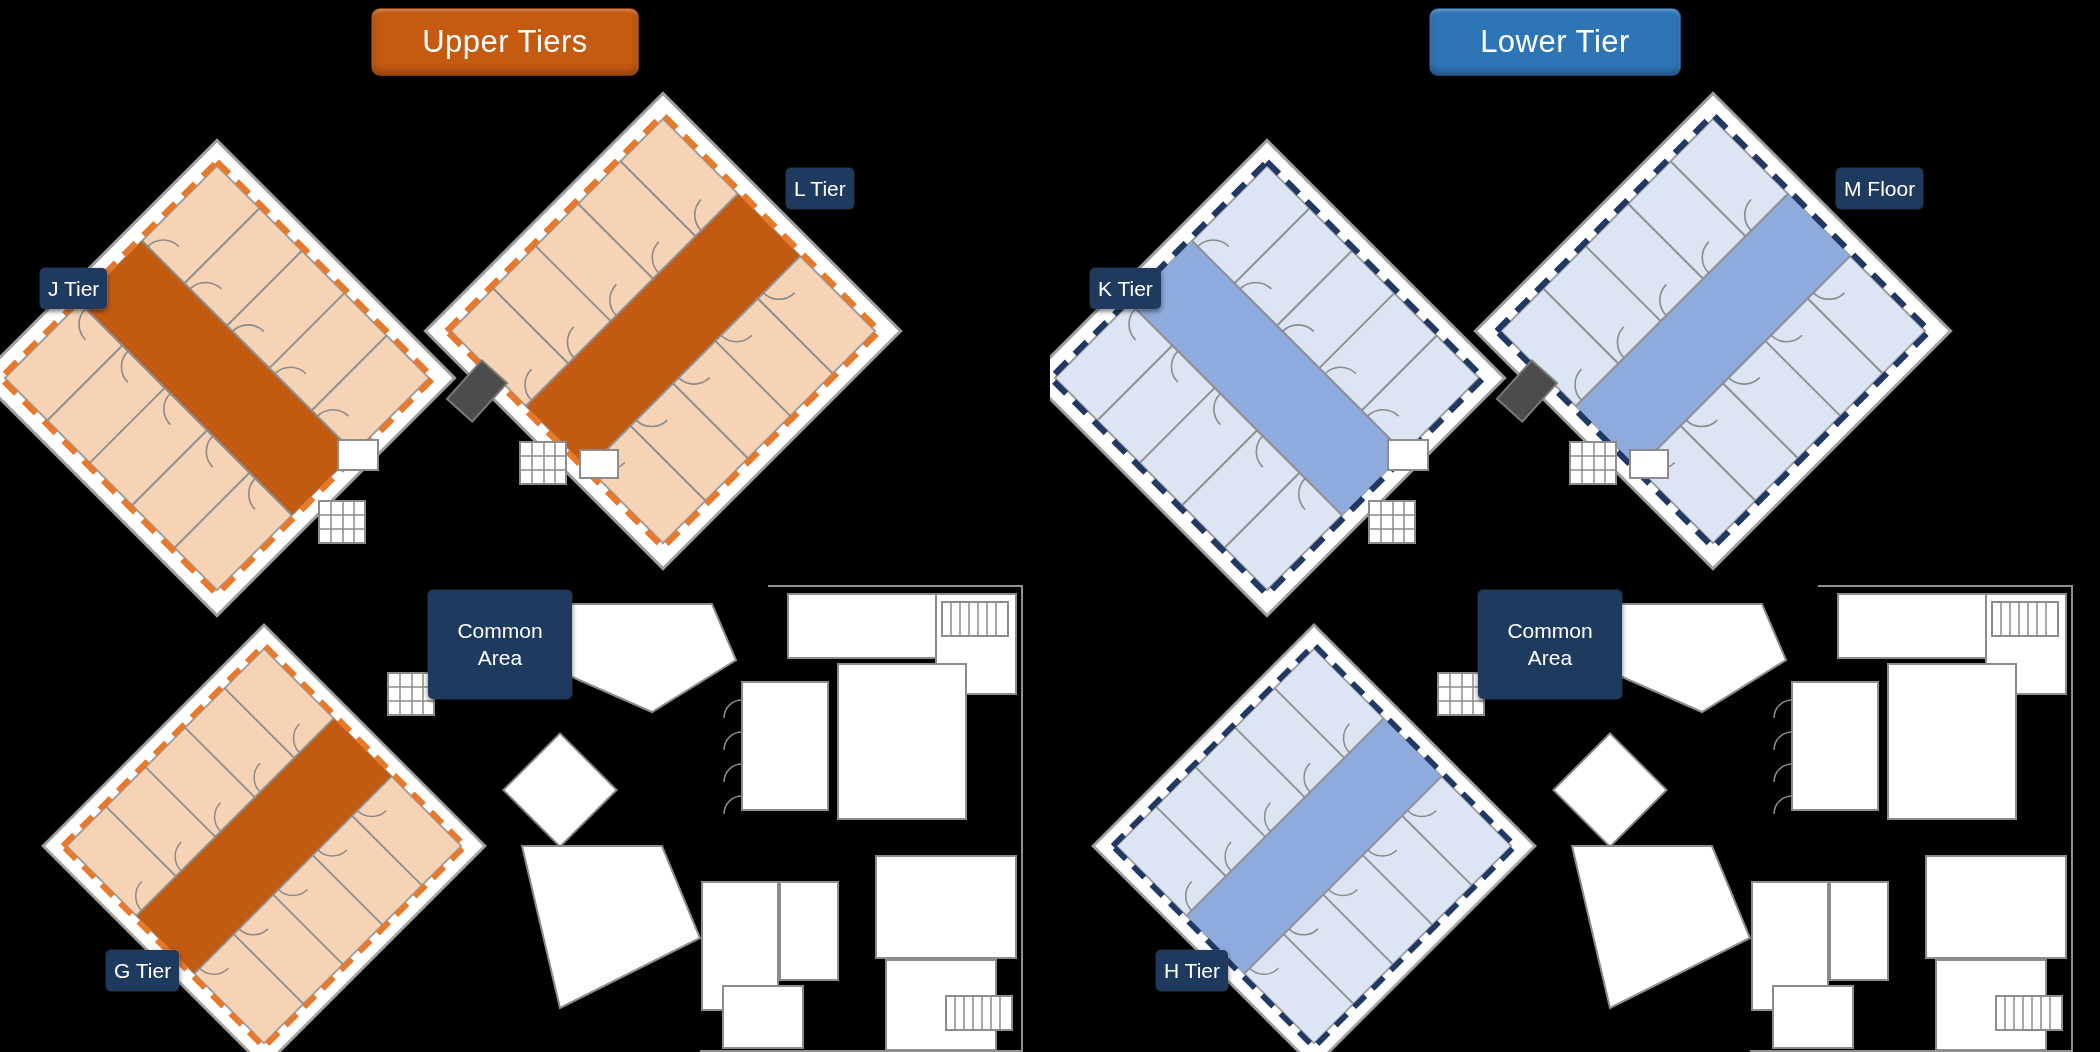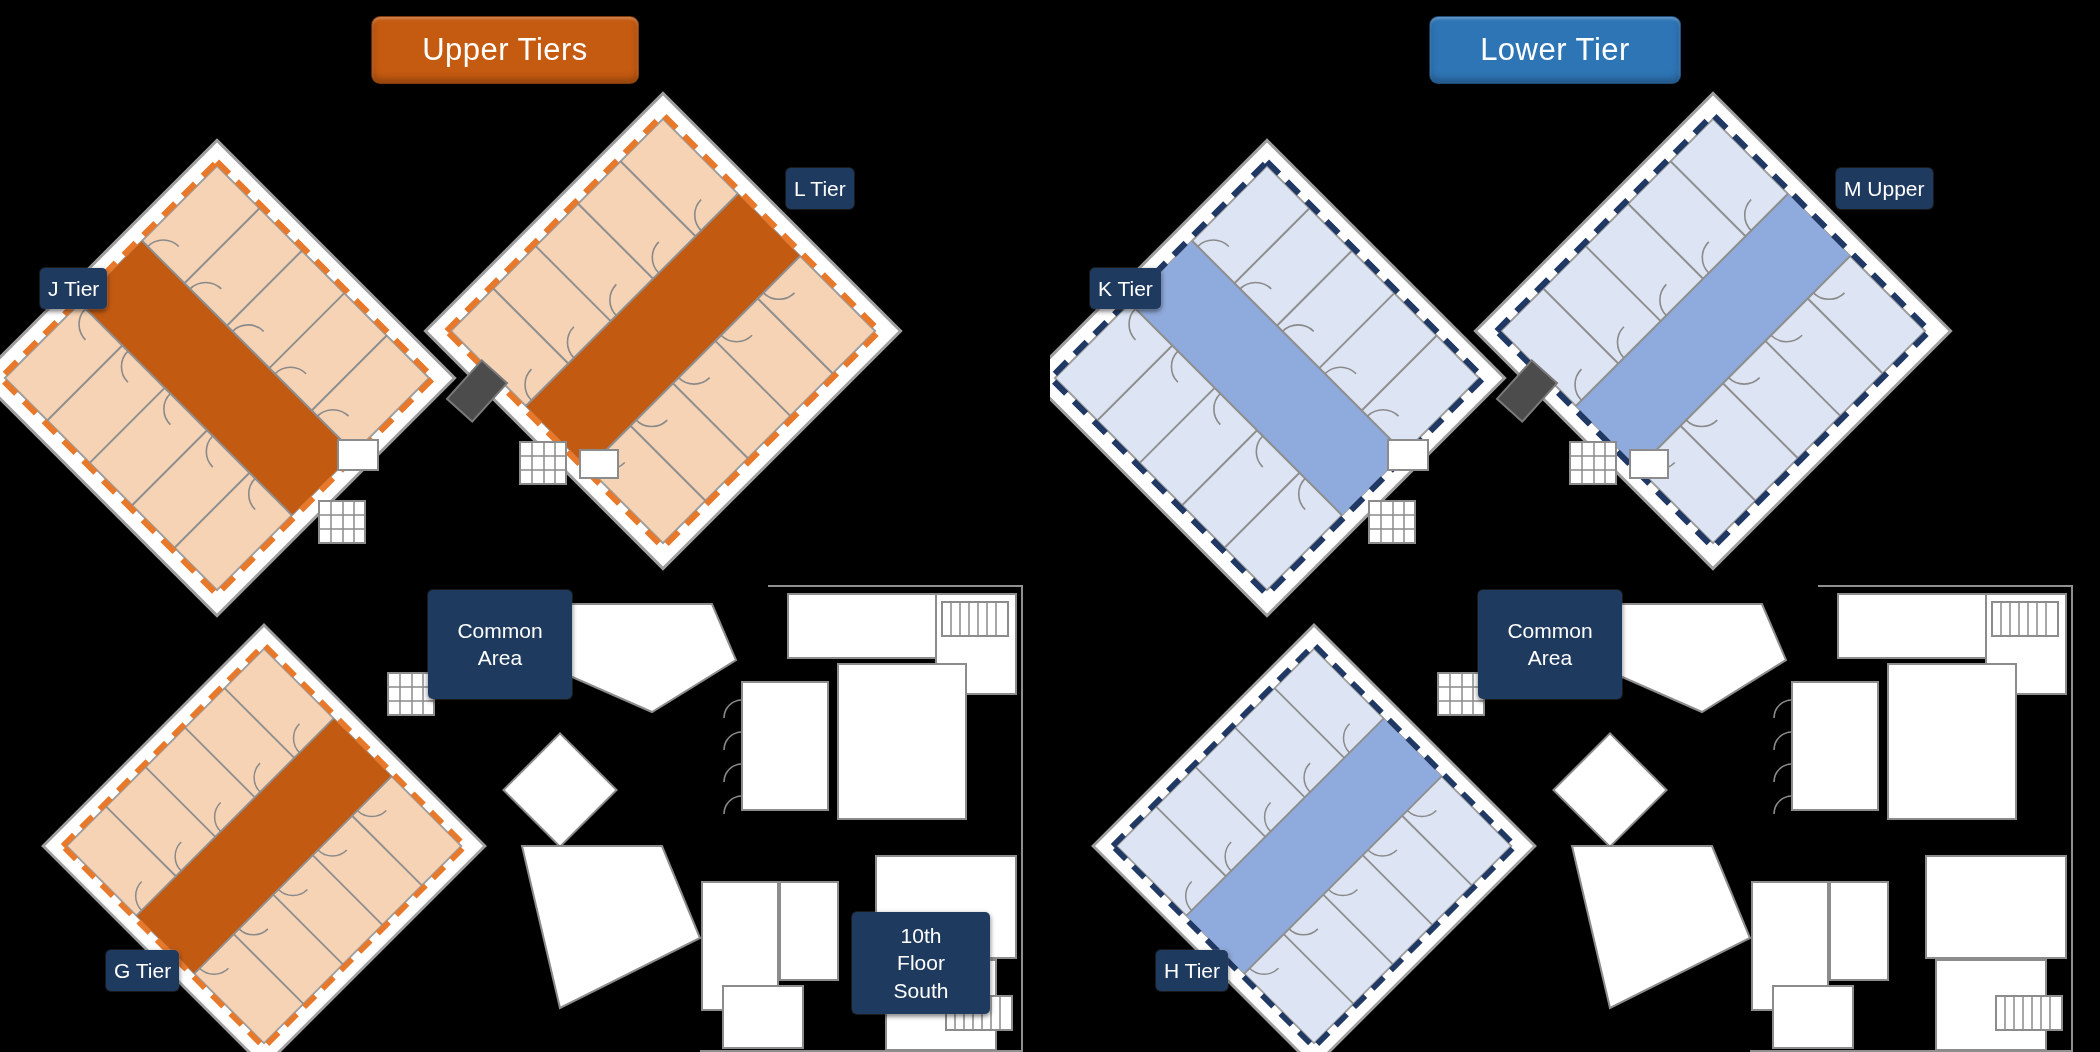--- a/index.html
+++ b/index.html
@@ -8,21 +8,21 @@
     background:#000;
     font-family:"Liberation Sans",sans-serif;
   }
   .stage{position:absolute;inset:0;}
   .panel{position:absolute;top:0;width:1050px;height:1052px;}
   .panel[data-panel="0"]{left:0;}
   .panel[data-panel="1"]{left:1050px;}
   svg.plan{position:absolute;left:0;top:0;width:1050px;height:1052px;}
 
   .title-badge{
-    position:absolute;left:505px;top:16px;transform:translateX(-50%);
+    position:absolute;left:505px;top:8px;transform:translateX(-50%);
     background:var(--title-bg,#888);color:#fff;
     font-size:31px;letter-spacing:.5px;white-space:nowrap;
     padding:15px 50px;border-radius:9px;
     border:1px solid rgba(0,0,0,.35);
     box-shadow:inset 0 2px 3px rgba(255,255,255,.28), inset 0 -4px 7px rgba(0,0,0,.28);
   }
   .badge{
     position:absolute;background:var(--badge-bg,#1E3A5F);color:#fff;
     font-size:21px;line-height:1.3;text-align:center;
     padding:7px 8px;border-radius:5px;
@@ -115,21 +115,20 @@
             <use href="#stair-grid"></use>
           </g>
       </g>
     </svg>
 
     <div class="title-badge">Upper Tiers</div>
     <div class="badge tier-tl">J Tier</div>
     <div class="badge tier-tr">L Tier</div>
     <div class="badge tier-bl">G Tier</div>
     <div class="badge common-label">Common Area</div>
-    <div class="badge floor-label">10th Floor South</div>
   </div>
 
 <div class="panel" data-panel="1" style="--title-bg: #2E75B6; --room: #DDE5F4; --corridor: #8FAADC; --dash: #203864; --badge-bg: #1E3A5F;">
 
     <svg class="plan" viewBox="0 0 1050 1052" aria-hidden="true">
 
       <g>
         <path class="wall-line" d="M768,586 H1022 V1051 H700"></path>
         <rect class="room" x="788" y="594" width="148" height="64"></rect>
         <rect class="room" x="936" y="594" width="80" height="100"></rect>
@@ -167,17 +166,17 @@
             <use href="#stair-grid"></use>
           </g>
         <g transform="translate(411,694)">
             <use href="#stair-grid"></use>
           </g>
       </g>
     </svg>
 
     <div class="title-badge">Lower Tier</div>
     <div class="badge tier-tl">K Tier</div>
-    <div class="badge tier-tr">M Upper</div>
+    <div class="badge tier-tr">M Floor</div>
     <div class="badge tier-bl">H Tier</div>
     <div class="badge common-label">Common Area</div>
   </div>
   </div>
 
 </body></html>

